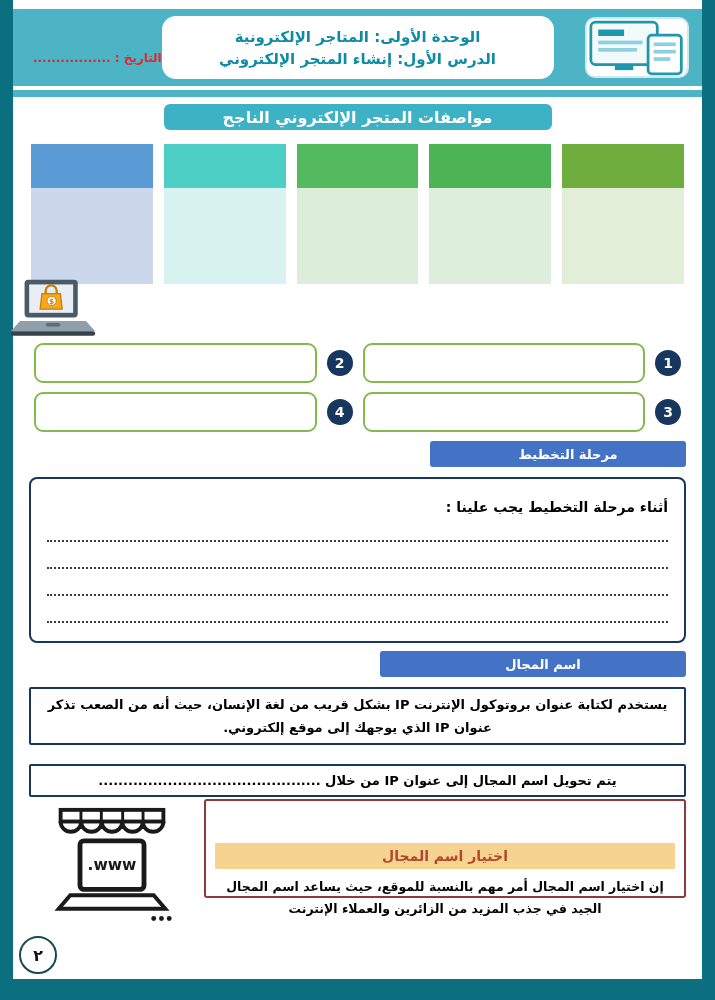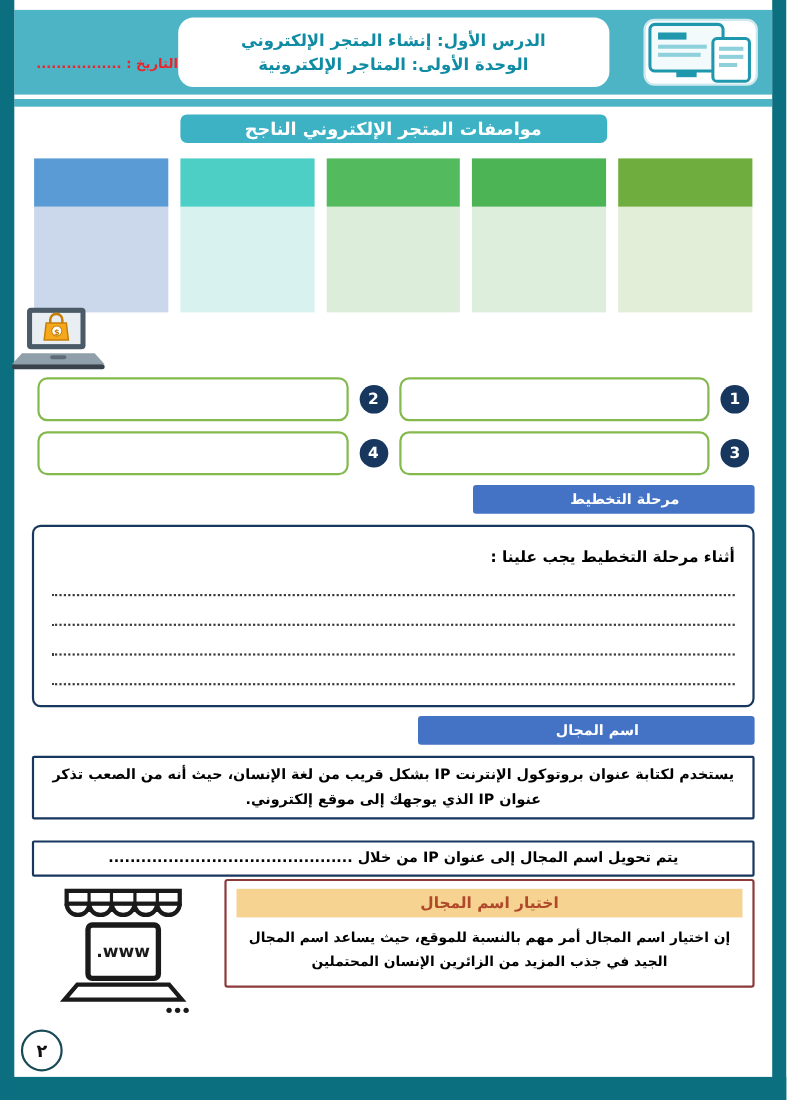--- a/index.html
+++ b/index.html
@@ -67,21 +67,21 @@
   .domain-conv {
     position: absolute; top: 752px; left: 29px; right: 29px; height: 33px; background: #fff;
     border: 2px solid #17375e; border-radius: 2px; display: flex; align-items: center; justify-content: center;
     text-align: center; font-size: 13px; font-weight: bold; color: #000; margin-top: 12px;
   }
 
   .choose-box {
     position: absolute; top: 799px; right: 29px; width: 482px; height: 99px; background: #fff;
     border: 2.5px solid #8c3a3a; border-radius: 3px; padding: 7px 9px 0;
   }
-  .choose-banner { height: 26px; background: #f6d391; display: flex; align-items: center; justify-content: center; color: #b0482b; font-weight: bold; font-size: 14px; }
+  .choose-banner { height: 26px; background: #f6d391; display: flex; align-items: center; justify-content: center; color: #b0482b; font-weight: bold; font-size: 14px; margin-top: 35px; }
   .choose-text { margin-top: 7px; text-align: center; font-weight: bold; font-size: 12.5px; line-height: 1.75; color: #000; }
 
   .store-icon { position: absolute; left: 38px; top: 806px; width: 148px; height: 128px; }
 
   .page-circle {
     position: absolute; left: 19px; bottom: 26px; width: 38px; height: 38px; border-radius: 50%;
     background: #fff; border: 2.5px solid #184a55; display: flex; align-items: center; justify-content: center;
     font-weight: bold; font-size: 16px; color: #111; z-index: 3;
   }
 </style>
@@ -89,22 +89,22 @@
 <body>
 
 <div class="page">
 
   <div class="side-border left"></div>
   <div class="side-border right"></div>
 
   <div class="header-band">
     <div class="date-label">التاريخ : .................</div>
     <div class="title-box">
+      <div class="title-line">الوحدة الأولى: المتاجر الإلكترونية</div>
       <div class="title-line">الدرس الأول: إنشاء المتجر الإلكتروني</div>
-      <div class="title-line">الوحدة الأولى: المتاجر الإلكترونية</div>
     </div>
     <div class="header-icon-box">
       <svg viewBox="0 0 104 60" width="96" height="56" aria-hidden="true">
         <rect x="2" y="2" width="72" height="46" rx="5" fill="#f2fafc" stroke="#1f97ac" stroke-width="3"></rect>
         <rect x="10" y="10" width="28" height="7" fill="#1f97ac"></rect>
         <rect x="10" y="22" width="48" height="4" fill="#8ed1dd"></rect>
         <rect x="10" y="30" width="42" height="4" fill="#8ed1dd"></rect>
         <rect x="28" y="48" width="20" height="6" fill="#1f97ac"></rect>
         <rect x="64" y="16" width="36" height="42" rx="4" fill="#ffffff" stroke="#1f97ac" stroke-width="3"></rect>
         <rect x="70" y="24" width="24" height="4" fill="#8ed1dd"></rect>
@@ -190,19 +190,19 @@
       <text x="75" y="66" text-anchor="middle" font-size="16" font-weight="bold" fill="#1a1a1a">www.</text>
       <path d="M32 92 h86 l12 14 H20 z" fill="none" stroke="#1a1a1a" stroke-width="4"></path>
       <circle cx="118" cy="116" r="2.5" fill="#1a1a1a"></circle>
       <circle cx="126" cy="116" r="2.5" fill="#1a1a1a"></circle>
       <circle cx="134" cy="116" r="2.5" fill="#1a1a1a"></circle>
     </svg>
   </div>
 
   <div class="choose-box">
     <div class="choose-banner">اختيار اسم المجال</div>
-    <div class="choose-text">إن اختيار اسم المجال أمر مهم بالنسبة للموقع، حيث يساعد اسم المجال الجيد في جذب المزيد من الزائرين الإنسان المحتملين</div>
+    <div class="choose-text">إن اختيار اسم المجال أمر مهم بالنسبة للموقع، حيث يساعد اسم المجال الجيد في جذب المزيد من الزائرين والعملاء الإنترنت</div>
   </div>
 
   <div class="page-circle">٢</div>
   <div class="footer-band"></div>
 
 </div>
 
 </body></html>

